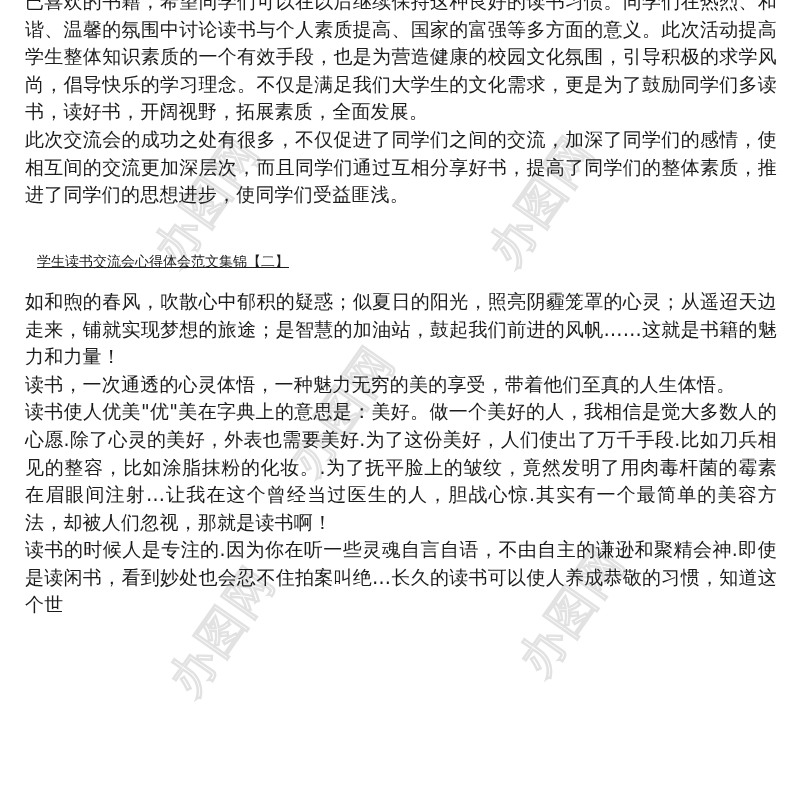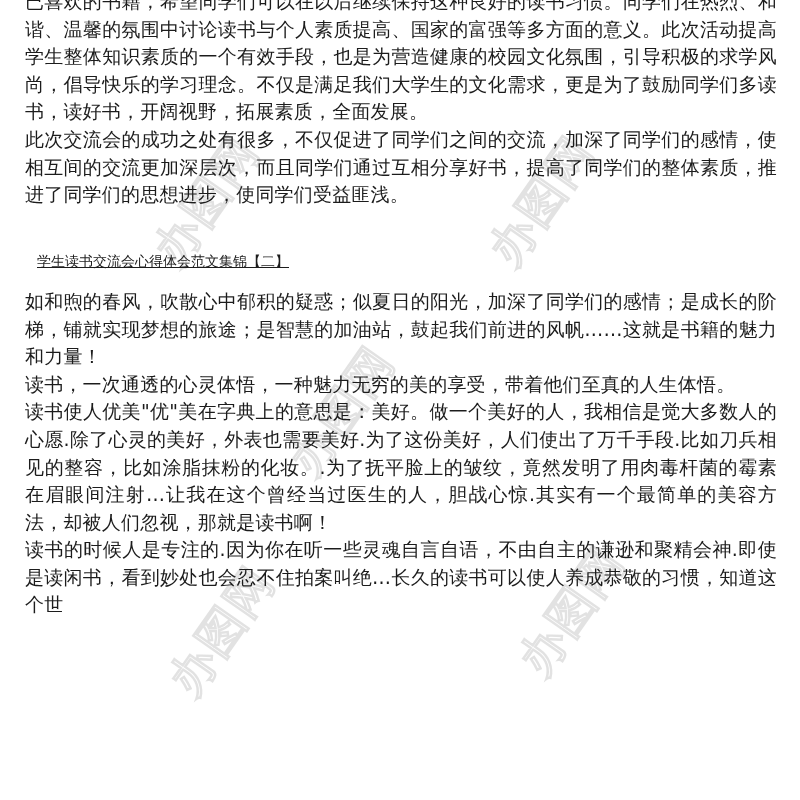--- a/index.html
+++ b/index.html
@@ -57,17 +57,17 @@
 <div class="watermark" style="left: 470px; top: 170px;">办图网</div>
 <div class="watermark" style="left: 270px; top: 380px;">办图网</div>
 <div class="watermark" style="left: 500px; top: 580px;">办图网</div>
 <div class="watermark" style="left: 150px; top: 600px;">办图网</div>
 
 <div class="page">
   <p class="para">已喜欢的书籍，希望同学们可以在以后继续保持这种良好的读书习惯。同学们在热烈、和谐、温馨的氛围中讨论读书与个人素质提高、国家的富强等多方面的意义。此次活动提高学生整体知识素质的一个有效手段，也是为营造健康的校园文化氛围，引导积极的求学风尚，倡导快乐的学习理念。不仅是满足我们大学生的文化需求，更是为了鼓励同学们多读书，读好书，开阔视野，拓展素质，全面发展。</p>
   <p class="para">此次交流会的成功之处有很多，不仅促进了同学们之间的交流，加深了同学们的感情，使相互间的交流更加深层次，而且同学们通过互相分享好书，提高了同学们的整体素质，推进了同学们的思想进步，使同学们受益匪浅。</p>
   <div class="spacer"></div>
   <h2 class="title" style="font-weight: normal;">学生读书交流会心得体会范文集锦【二】</h2>
-  <p class="para">如和煦的春风，吹散心中郁积的疑惑；似夏日的阳光，加深了同学们的感情；是成长的阶梯，铺就实现梦想的旅途；是智慧的加油站，鼓起我们前进的风帆……这就是书籍的魅力和力量！</p>
+  <p class="para">如和煦的春风，吹散心中郁积的疑惑；似夏日的阳光，照亮阴霾笼罩的心灵；从遥迢天边走来，铺就实现梦想的旅途；是智慧的加油站，鼓起我们前进的风帆……这就是书籍的魅力和力量！</p>
   <p class="para">读书，一次通透的心灵体悟，一种魅力无穷的美的享受，带着他们至真的人生体悟。</p>
   <p class="para">读书使人优美"优"美在字典上的意思是：美好。做一个美好的人，我相信是觉大多数人的心愿.除了心灵的美好，外表也需要美好.为了这份美好，人们使出了万千手段.比如刀兵相见的整容，比如涂脂抹粉的化妆。.为了抚平脸上的皱纹，竟然发明了用肉毒杆菌的霉素在眉眼间注射…让我在这个曾经当过医生的人，胆战心惊.其实有一个最简单的美容方法，却被人们忽视，那就是读书啊！</p>
   <p class="para">读书的时候人是专注的.因为你在听一些灵魂自言自语，不由自主的谦逊和聚精会神.即使是读闲书，看到妙处也会忍不住拍案叫绝…长久的读书可以使人养成恭敬的习惯，知道这个世</p>
 </div>
 
 </body></html>

